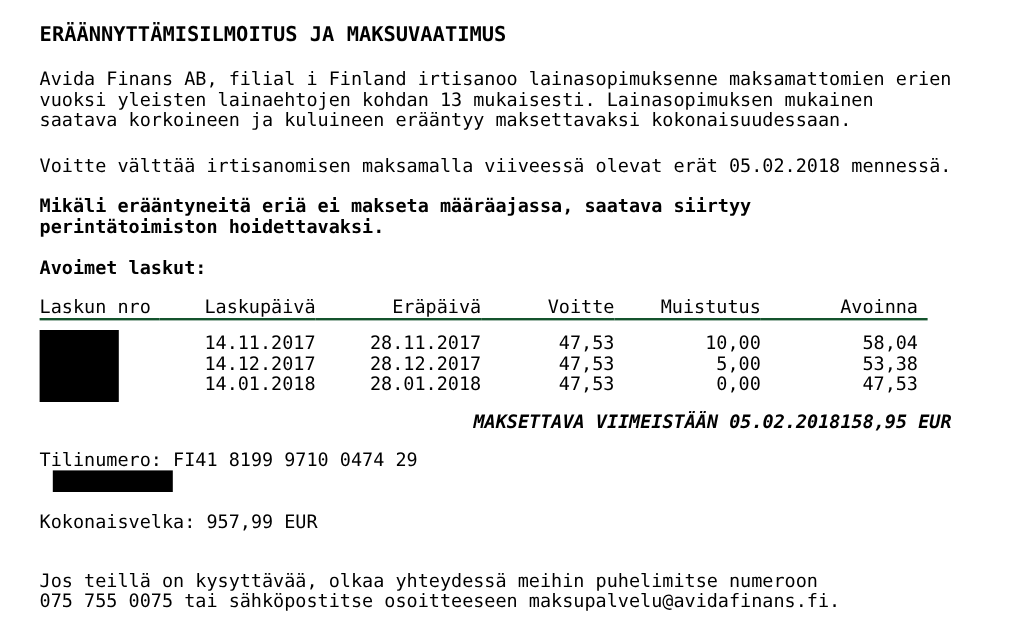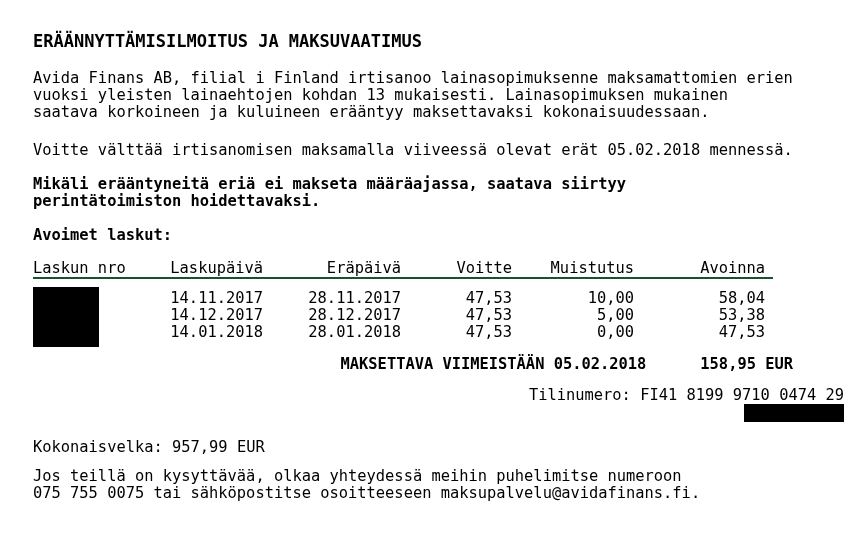--- a/index.html
+++ b/index.html
@@ -6,34 +6,34 @@
   html, body {
     margin: 0; padding: 0;
     width: 844px; height: 536px;
     background: #ffffff;
     color: #000000;
     font-family: "DejaVu Sans Mono", "Liberation Mono", monospace;
     font-size: 15.4px;
     line-height: 17px;
     overflow: hidden;
   }
-  .doc { padding: 32px 0 0 33px; }
+  .doc { padding: 20px 0 0 33px; }
 
   .title {
     font-size: 17px;
     font-weight: bold;
     line-height: 19px;
     margin: 0 0 19px 0;
     white-space: nowrap;
   }
   .para { margin: 0 0 21px 0; }
   .para .line { white-space: nowrap; }
   .bold { font-weight: bold; }
   .mb17 { margin-bottom: 17px; }
-  .mb16 { margin-bottom: 12px; }
+  .mb16 { margin-bottom: 32px; }
 
   .section-label {
     font-weight: bold;
     margin: 0 0 16px 0;
     white-space: nowrap;
   }
 
   .table-wrap { position: relative; width: 740px; }
   table.invoices {
     border-collapse: collapse;
@@ -69,36 +69,36 @@
     position: absolute;
     left: 0; top: 27px;
     width: 66px; height: 60px;
     background: #000000;
   }
 
   .due-row {
     width: 760px;
     display: flex;
     justify-content: flex-end;
-    gap: 54px;
     font-weight: bold;
     margin: 15px 0 14px 0;
     white-space: nowrap;
+    font-style: italic;
   }
 
   .kv-line { white-space: nowrap; }
   .inline-redaction {
     display: inline-block;
     width: 100px; height: 18px;
     background: #000000;
     vertical-align: bottom;
     margin-left: 11px;
   }
 
-  .block { margin: 0 0 17px 0; text-align: right; }
+  .block { margin: 0 12px 17px 0; }
 </style>
 </head>
 <body>
 
 <div class="doc">
 
   <div class="title">ERÄÄNNYTTÄMISILMOITUS JA MAKSUVAATIMUS</div>
 
   <div class="para">
     <div class="line">Avida Finans AB, filial i Finland irtisanoo lainasopimuksenne maksamattomien erien</div>

